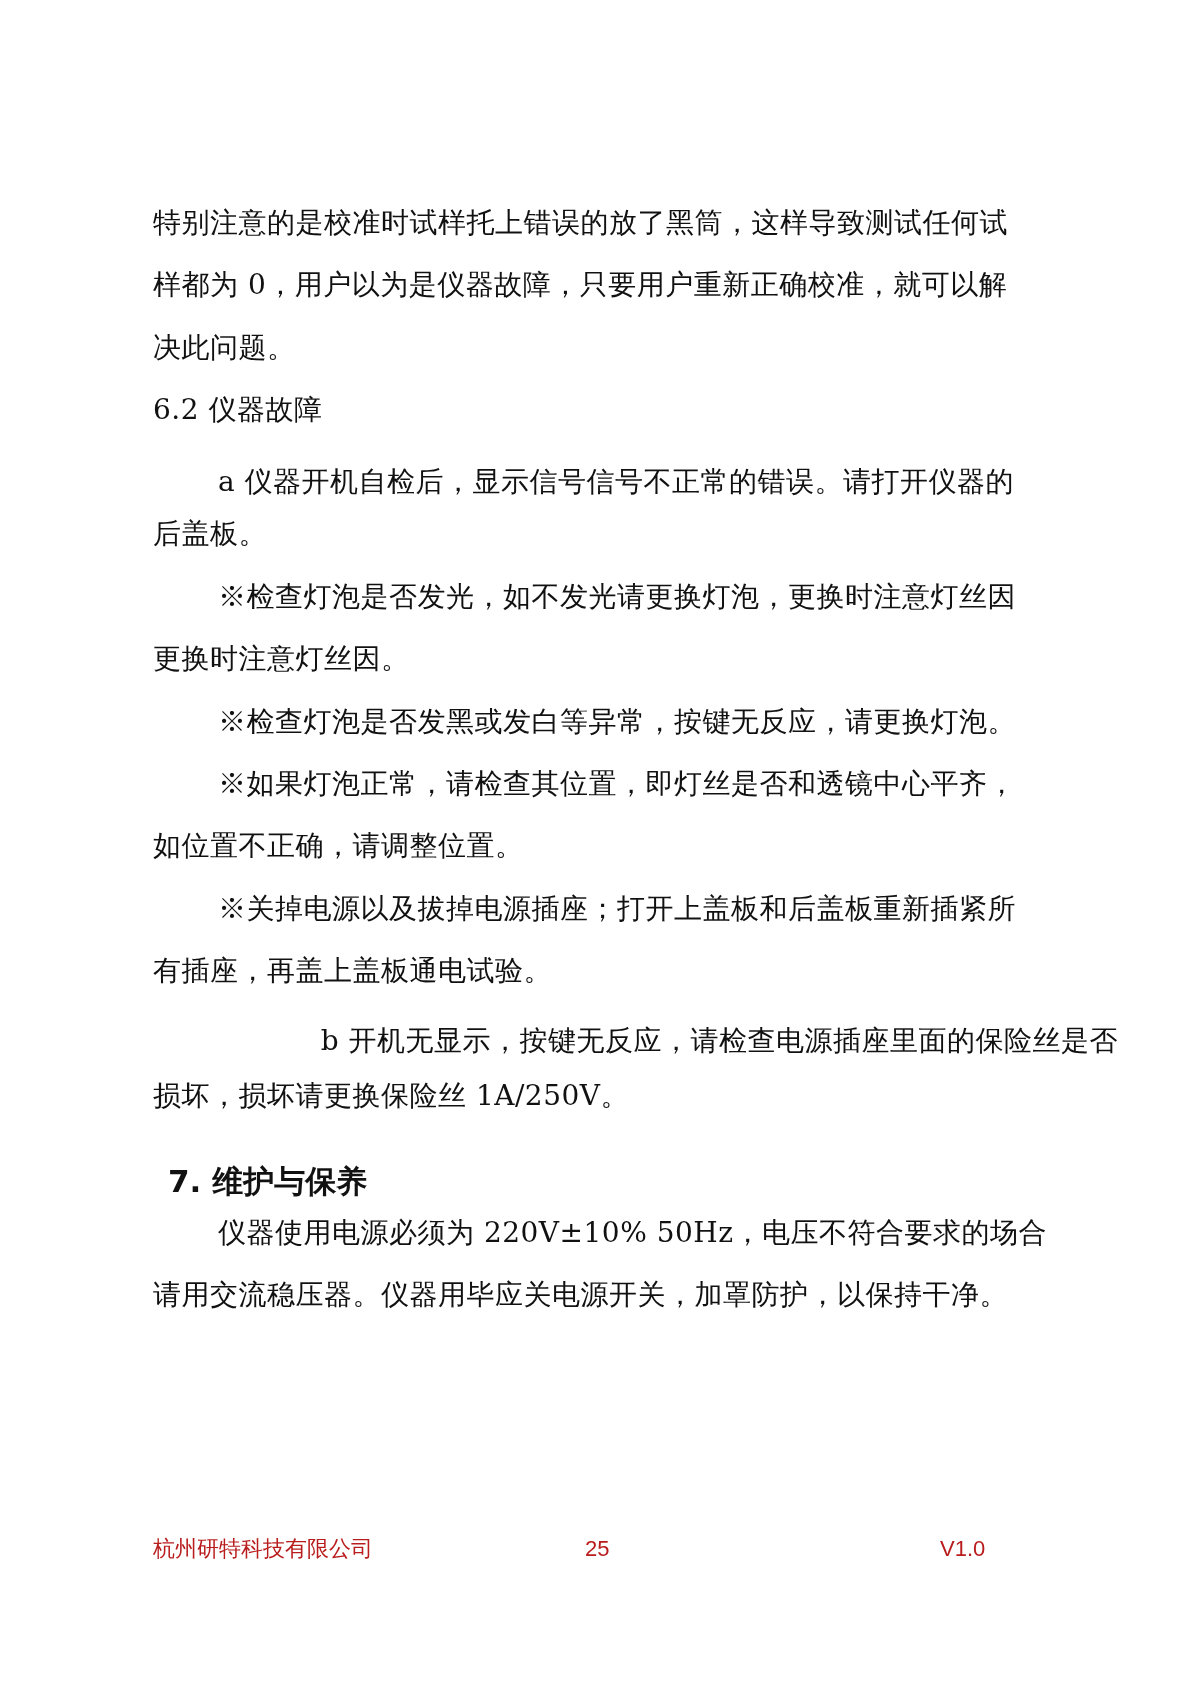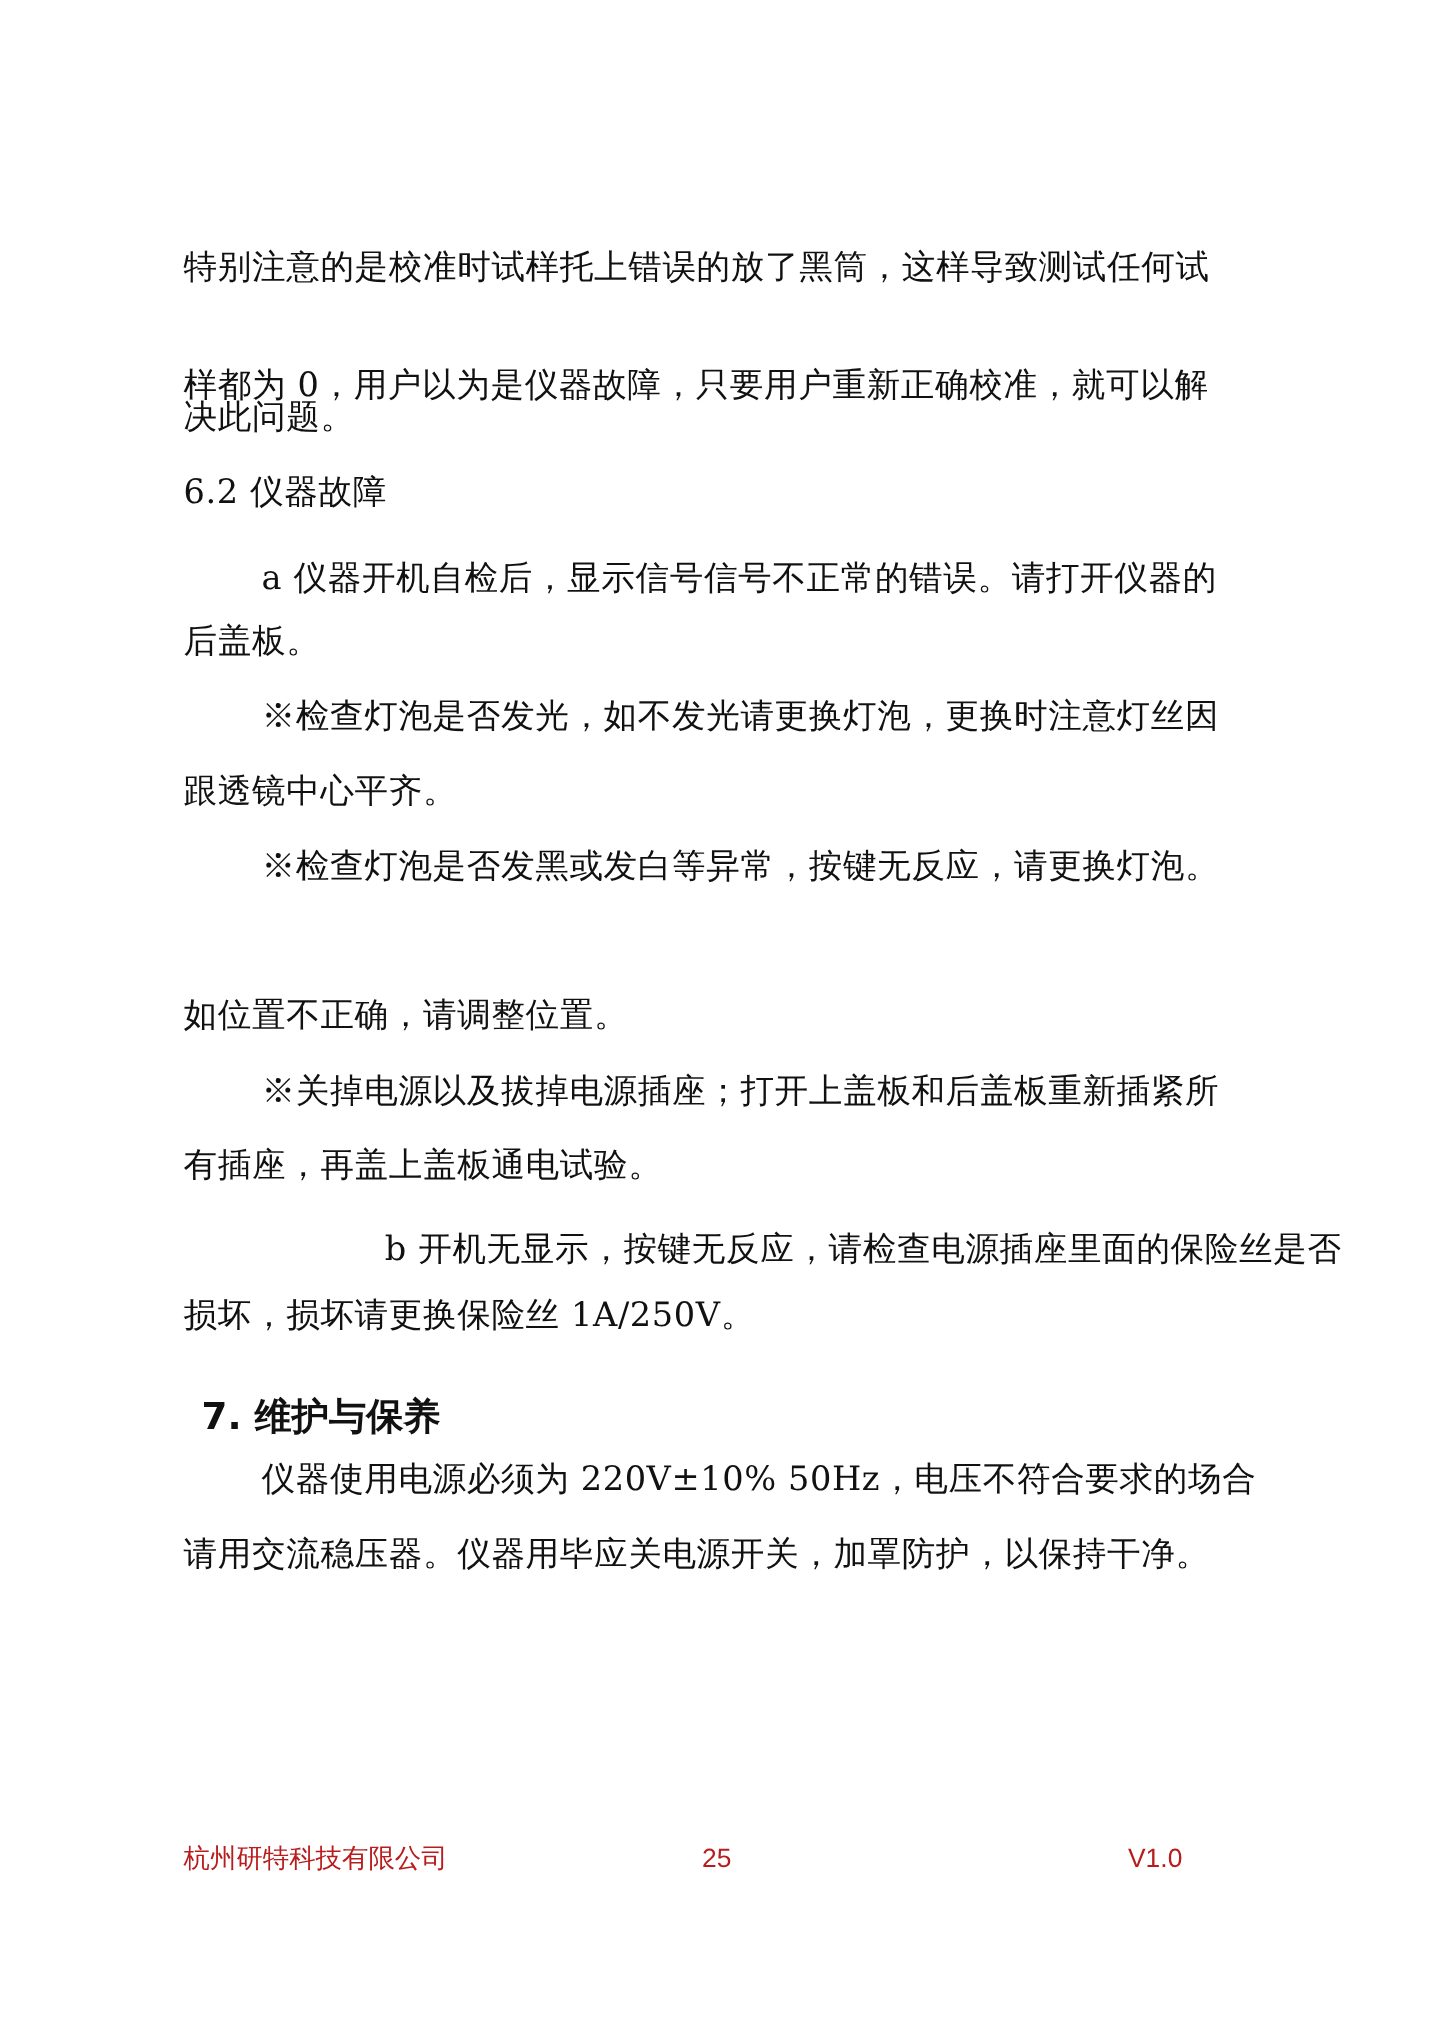--- a/index.html
+++ b/index.html
@@ -51,33 +51,34 @@
     .footer-company { left: 153px; }
     .footer-page { left: 585px; }
     .footer-version { left: 940px; }
   </style>
 </head>
 <body>
 
 <div class="page">
 
   <div class="line" style="top:206px;">特别注意的是校准时试样托上错误的放了黑筒，这样导致测试任何试</div>
-  <div class="line" style="top:268px;margin-top:36px;">样都为 0，用户以为是仪器故障，只要用户重新正确校准，就可以解</div>
+  <div class="line" style="top:268px;">样都为 0，用户以为是仪器故障，只要用户重新正确校准，就可以解</div>
   <div class="line" style="top:331px;">决此问题。</div>
 
   <div class="line" style="top:393px;">6.2 仪器故障</div>
 
   <div class="line indent" style="top:465px;">a 仪器开机自检后，显示信号信号不正常的错误。请打开仪器的</div>
   <div class="line" style="top:517px;">后盖板。</div>
 
   <div class="line indent" style="top:580px;">※检查灯泡是否发光，如不发光请更换灯泡，更换时注意灯丝因</div>
-  <div class="line" style="top:642px;">跟透镜中心平齐。</div>
+  <div class="line" style="top:642px;">更换时注意灯丝因。</div>
 
   <div class="line indent" style="top:705px;">※检查灯泡是否发黑或发白等异常，按键无反应，请更换灯泡。</div>
 
+  <div class="line indent" style="top:767px;">※如果灯泡正常，请检查其位置，即灯丝是否和透镜中心平齐，</div>
   <div class="line indent" style="top:892px;">※关掉电源以及拔掉电源插座；打开上盖板和后盖板重新插紧所</div>
 
   <div class="line" style="top:829px;">如位置不正确，请调整位置。</div>
   <div class="line" style="top:954px;">有插座，再盖上盖板通电试验。</div>
 
   <div class="line indent" style="top:1024px;text-align:right;">b 开机无显示，按键无反应，请检查电源插座里面的保险丝是否</div>
   <div class="line" style="top:1079px;">损坏，损坏请更换保险丝 1A/250V。</div>
 
   <div class="heading" style="top:1162px;">7. 维护与保养</div>
 

